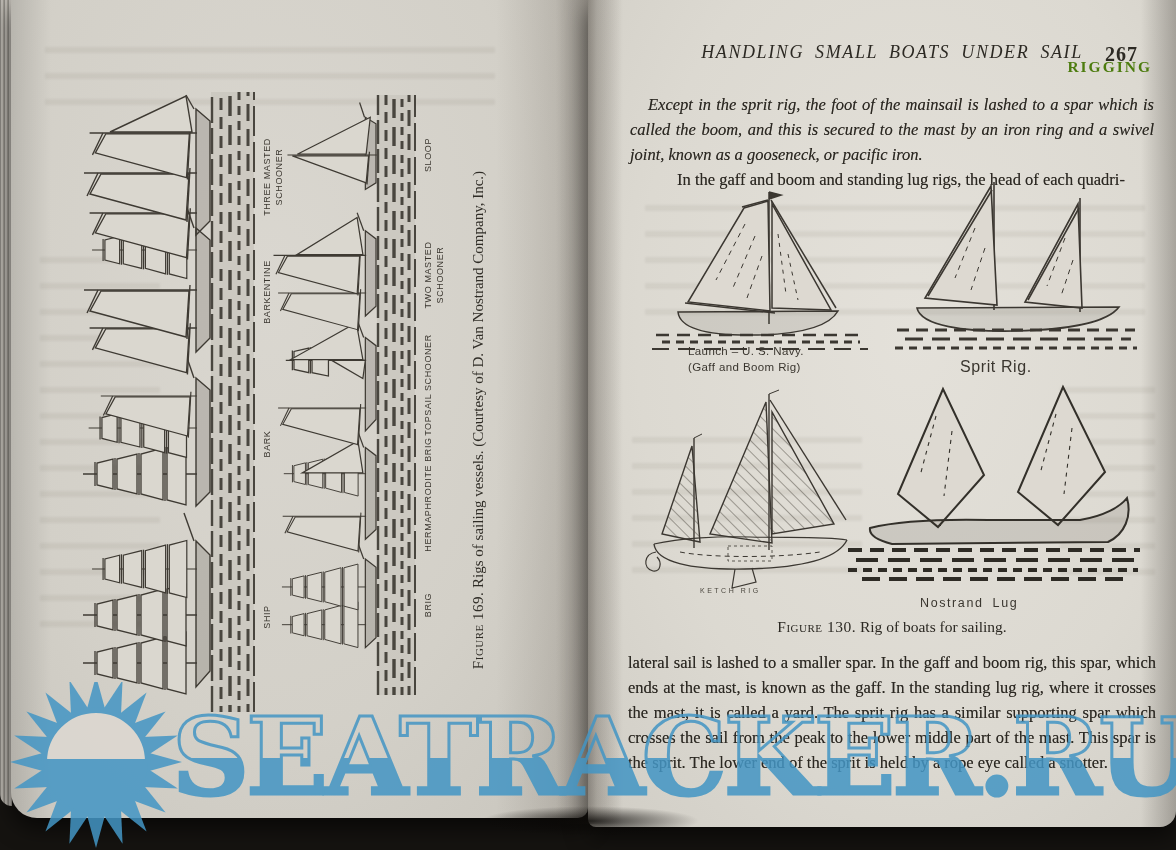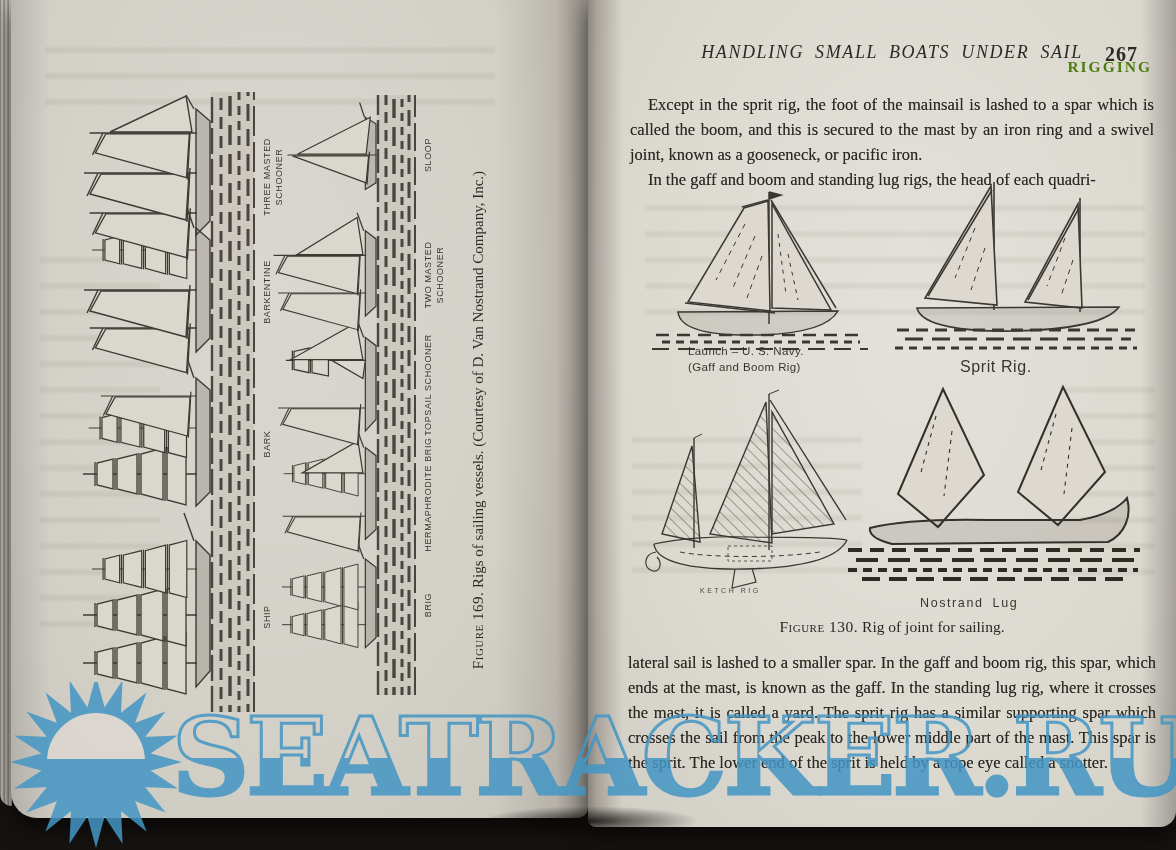--- a/index.html
+++ b/index.html
@@ -28,22 +28,22 @@
     background:repeating-linear-gradient(to bottom,rgba(0,0,0,0) 0 7px,rgba(95,86,72,.16) 7px 13px,rgba(0,0,0,0) 13px 26px);}
 
   
   .rp-header{left:632px;top:42px;width:520px;height:22px;color:#2c2923;}
   .rp-title{display:block;text-align:center;font-style:italic;font-size:18px;letter-spacing:1.6px;word-spacing:5px;}
   .rp-pagenum{position:absolute;right:14px;top:1px;font-size:20px;font-style:normal;letter-spacing:1px;font-weight:bold;}
   .rp-section{left:632px;top:58px;width:520px;text-align:right;font-weight:bold;font-size:15.5px;
     letter-spacing:2px;color:#4d7c0f;}
   .para{color:#2b2822;font-size:16.5px;line-height:25px;text-align:justify;
     text-shadow:0 0 .5px rgba(45,40,34,.55);}
-  .p1{left:630px;top:92px;width:524px;text-indent:18px;}
-  .p2{left:630px;top:167px;width:524px;text-indent:18px;text-align:left;}
+  .p1{left:630px;top:92px;width:524px;text-indent:18px;font-style:italic;}
+  .p2{left:630px;top:167px;width:524px;text-indent:18px;text-align:center;}
   .p3{left:628px;top:650px;width:528px;}
 
   
   .figlabel{font-family:"Liberation Sans",sans-serif;color:#3a362f;line-height:1.35;}
   .lbl-launch{left:688px;top:344px;width:160px;font-size:11.5px;letter-spacing:.4px;}
   .lbl-sprit{left:960px;top:356px;width:110px;font-size:16px;letter-spacing:.6px;}
   .lbl-ketch{left:700px;top:586px;width:110px;font-size:7px;letter-spacing:2.5px;color:#4a463e;}
   .lbl-lug{left:920px;top:595px;width:160px;font-size:12.5px;letter-spacing:1.6px;word-spacing:4px;}
   .caption{color:#2b2822;font-size:15.5px;}
   .cap170{left:630px;top:618px;width:524px;text-align:center;}
@@ -335,21 +335,21 @@
   <div class="abs figlabel lbl-launch">
     <div>Launch – U. S. Navy.</div>
     <div>(Gaff and Boom Rig)</div>
   </div>
   <div class="abs figlabel lbl-sprit">Sprit Rig.</div>
   <div class="abs figlabel lbl-ketch">KETCH RIG</div>
   <div class="abs figlabel lbl-lug">Nostrand Lug</div>
 
   <div class="abs caption cap170">
     <span class="sc">Figure 130.</span>
-    <span>Rig of joint for sailing.</span>
+    <span>Rig of boats for sailing.</span>
   </div>
 
   <div class="abs para p3">lateral sail is lashed to a smaller spar. In the gaff and boom rig, this spar, which ends at the mast, is known as the gaff. In the standing lug rig, where it crosses the mast, it is called a yard. The sprit rig has a similar supporting spar which crosses the sail from the peak to the lower middle part of the mast. This spar is the sprit. The lower end of the sprit is held by a rope eye called a snotter.</div>
 
   <div class="abs wm" style="left:0;top:0;width:1176px;height:694px;border-radius:22px;">
     <svg class="abs" style="left:2px;top:682px;" width="196" height="168" viewBox="0 0 196 168">
       <g transform="translate(94,80)">
         <g fill="#4496c4">
           <g id="ray">
               <path d="M0,-86 L11,-46 L-11,-46 Z"></path>

